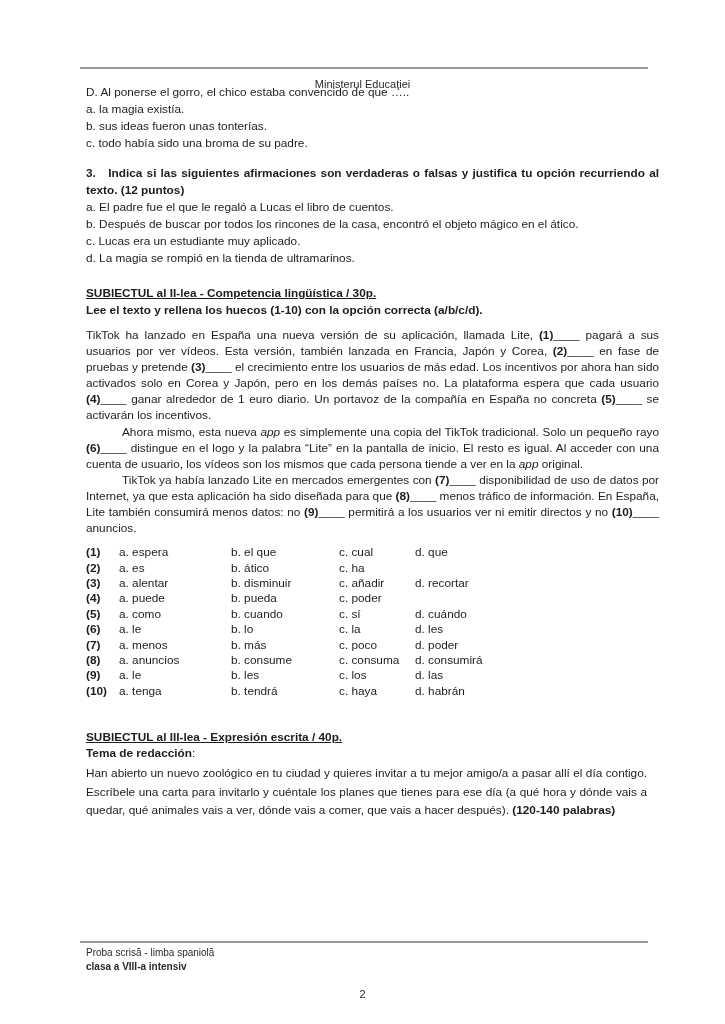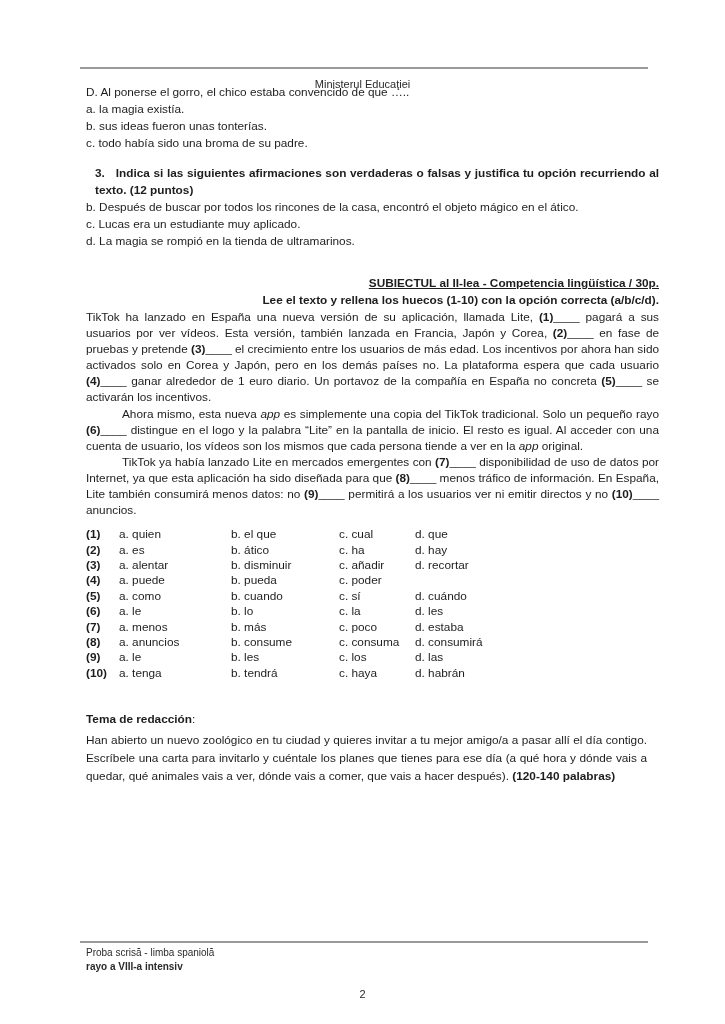--- a/index.html
+++ b/index.html
@@ -41,31 +41,30 @@
     top: 84px; left: 86px;
     width: 573px;
   }
   .line { line-height: 17px; }
 
   .ex3 { margin-top: 13px; }
   .heading-justified {
     font-weight: bold;
     text-align: justify;
     line-height: 17px;
-    margin-left: 9px;
-  }
-
-  .s2 { margin-top: 25px; line-height: 17px; text-align: right; }
+  }
+
+  .s2 { margin-top: 18px; line-height: 17px; }
   .subject-title {
     font-weight: bold;
     text-decoration: underline;
   }
   .instruction { font-weight: bold; }
 
-  .passage { margin-top: 0; }
+  .passage { margin-top: 8px; }
   .passage p {
     margin: 0;
     text-align: justify;
     line-height: 16.1px;
   }
   .passage p.ind { text-indent: 36px; }
 
   .opts { margin-top: 9px; }
   .opt-row { display: flex; line-height: 15.4px; }
   .col-num { width: 33px; font-weight: bold; }
@@ -116,51 +115,51 @@
       <div>
           <div class="line">a. la magia existía.</div>
           <div class="line">b. sus ideas fueron unas tonterías.</div>
           <div class="line">c. todo había sido una broma de su padre.</div>
         </div>
     </div>
 
     <div class="ex3">
       <div class="heading-justified">3.&nbsp;&nbsp; Indica si las siguientes afirmaciones son verdaderas o falsas y justifica tu opción recurriendo al texto. (12 puntos)</div>
       <div>
+          <div class="line">a. El padre fue el que le regaló a Lucas el libro de cuentos.</div>
           <div class="line">b. Después de buscar por todos los rincones de la casa, encontró el objeto mágico en el ático.</div>
           <div class="line">c. Lucas era un estudiante muy aplicado.</div>
           <div class="line">d. La magia se rompió en la tienda de ultramarinos.</div>
         </div>
     </div>
 
     <div class="s2">
       <div class="subject-title">SUBIECTUL al II-lea - Competencia lingüística / 30p.</div>
       <div class="instruction">Lee el texto y rellena los huecos (1-10) con la opción correcta (a/b/c/d).</div>
     </div>
 
     <div class="passage">
       <p><span>TikTok ha lanzado en España una nueva versión de su aplicación, llamada Lite, </span><span class="b">(1)</span><span>____ pagará a sus usuarios por ver vídeos. Esta versión, también lanzada en Francia, Japón y Corea, </span><span class="b">(2)</span><span>____ en fase de pruebas y pretende </span><span class="b">(3)</span><span>____ el crecimiento entre los usuarios de más edad. Los incentivos por ahora han sido activados solo en Corea y Japón, pero en los demás países no. La plataforma espera que cada usuario </span><span class="b">(4)</span><span>____ ganar alrededor de 1 euro diario. Un portavoz de la compañía en España no concreta </span><span class="b">(5)</span><span>____ se activarán los incentivos.</span></p>
       <p class="ind"><span>Ahora mismo, esta nueva </span><span class="i">app</span><span> es simplemente una copia del TikTok tradicional. Solo un pequeño rayo </span><span class="b">(6)</span><span>____ distingue en el logo y la palabra “Lite” en la pantalla de inicio. El resto es igual. Al acceder con una cuenta de usuario, los vídeos son los mismos que cada persona tiende a ver en la </span><span class="i">app</span><span> original.</span></p>
       <p class="ind"><span>TikTok ya había lanzado Lite en mercados emergentes con </span><span class="b">(7)</span><span>____ disponibilidad de uso de datos por Internet, ya que esta aplicación ha sido diseñada para que </span><span class="b">(8)</span><span>____ menos tráfico de información. En España, Lite también consumirá menos datos: no </span><span class="b">(9)</span><span>____ permitirá a los usuarios ver ni emitir directos y no </span><span class="b">(10)</span><span>____ anuncios.</span></p>
     </div>
 
     <div class="opts">
         <div class="opt-row">
           <div class="opt-cell col-num">(1)</div>
-          <div class="opt-cell col-a">a. quien</div>
+          <div class="opt-cell col-a">a. espera</div>
           <div class="opt-cell col-b">b. el que</div>
           <div class="opt-cell col-c">c. cual</div>
           <div class="opt-cell col-d">d. que</div>
         </div>
         <div class="opt-row">
           <div class="opt-cell col-num">(2)</div>
           <div class="opt-cell col-a">a. es</div>
           <div class="opt-cell col-b">b. ático</div>
           <div class="opt-cell col-c">c. ha</div>
-          <div class="opt-cell col-d">d. hay</div>
         </div>
         <div class="opt-row">
           <div class="opt-cell col-num">(3)</div>
           <div class="opt-cell col-a">a. alentar</div>
           <div class="opt-cell col-b">b. disminuir</div>
           <div class="opt-cell col-c">c. añadir</div>
           <div class="opt-cell col-d">d. recortar</div>
         </div>
         <div class="opt-row">
           <div class="opt-cell col-num">(4)</div>
@@ -180,21 +179,21 @@
           <div class="opt-cell col-a">a. le</div>
           <div class="opt-cell col-b">b. lo</div>
           <div class="opt-cell col-c">c. la</div>
           <div class="opt-cell col-d">d. les</div>
         </div>
         <div class="opt-row">
           <div class="opt-cell col-num">(7)</div>
           <div class="opt-cell col-a">a. menos</div>
           <div class="opt-cell col-b">b. más</div>
           <div class="opt-cell col-c">c. poco</div>
-          <div class="opt-cell col-d">d. estaba</div>
+          <div class="opt-cell col-d">d. poder</div>
         </div>
         <div class="opt-row">
           <div class="opt-cell col-num">(8)</div>
           <div class="opt-cell col-a">a. anuncios</div>
           <div class="opt-cell col-b">b. consume</div>
           <div class="opt-cell col-c">c. consuma</div>
           <div class="opt-cell col-d">d. consumirá</div>
         </div>
         <div class="opt-row">
           <div class="opt-cell col-num">(9)</div>
@@ -206,27 +205,28 @@
         <div class="opt-row">
           <div class="opt-cell col-num">(10)</div>
           <div class="opt-cell col-a">a. tenga</div>
           <div class="opt-cell col-b">b. tendrá</div>
           <div class="opt-cell col-c">c. haya</div>
           <div class="opt-cell col-d">d. habrán</div>
         </div>
       </div>
 
     <div class="s3">
+      <div class="subject-title">SUBIECTUL al III-lea - Expresión escrita / 40p.</div>
       <div><span class="b">Tema de redacción</span><span>:</span></div>
       <p class="prompt"><span>Han abierto un nuevo zoológico en tu ciudad y quieres invitar a tu mejor amigo/a a pasar allí el día contigo. Escríbele una carta para invitarlo y cuéntale los planes que tienes para ese día (a qué hora y dónde vais a quedar, qué animales vais a ver, dónde vais a comer, que vais a hacer después). </span><span class="b">(120-140 palabras)</span></p>
     </div>
 
   </div>
 
   <div class="footer">
     <div class="rule"></div>
     <div class="footer-text">Proba scrisă - limba spaniolă</div>
-    <div class="footer-text b">rayo a VIII-a intensiv</div>
+    <div class="footer-text b">clasa a VIII-a intensiv</div>
   </div>
 
   <div class="page-number">2</div>
 
 </div>
 
 </body></html>

